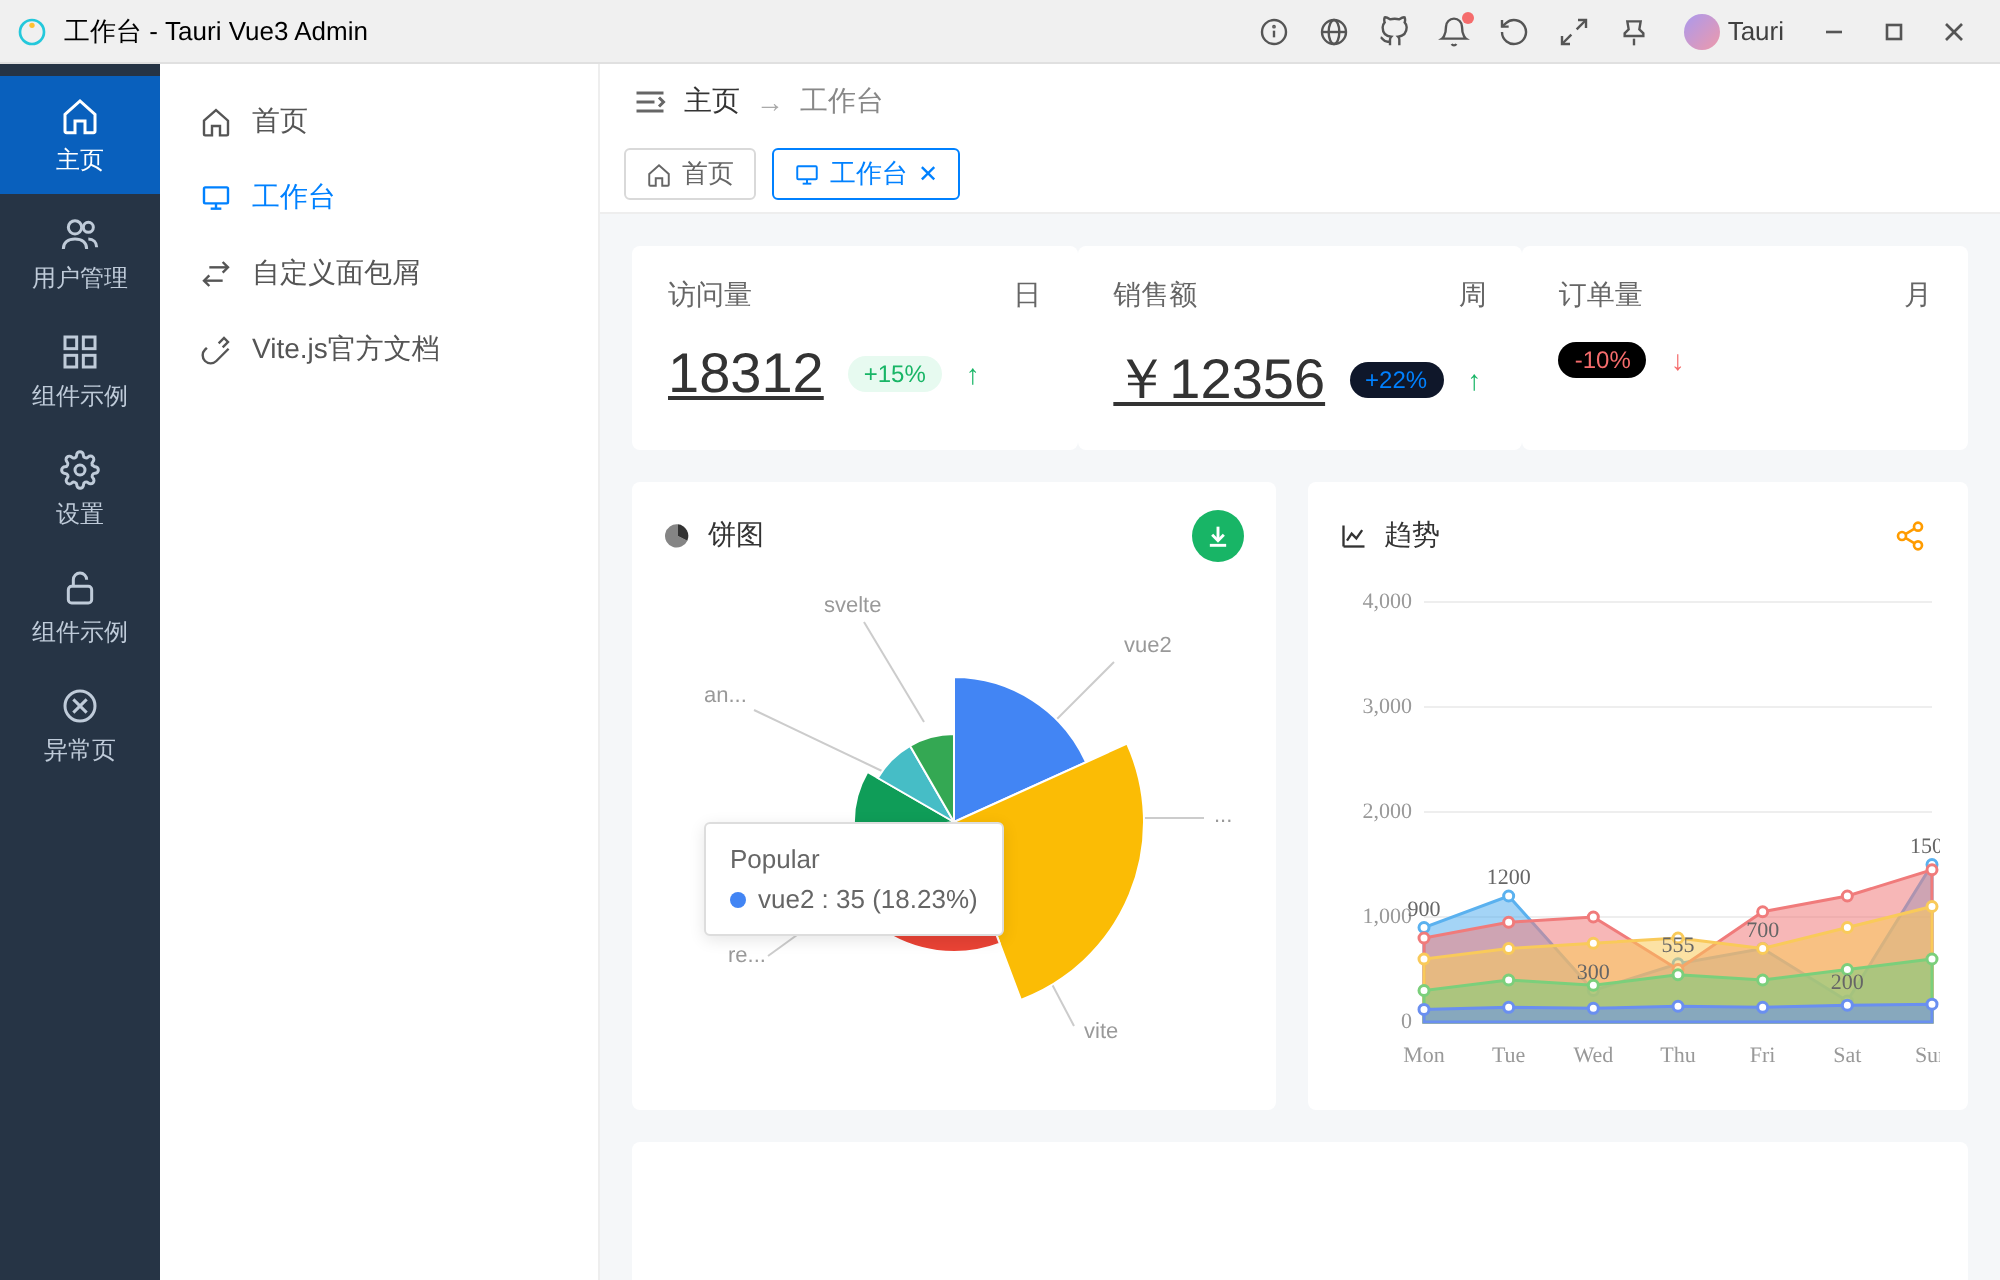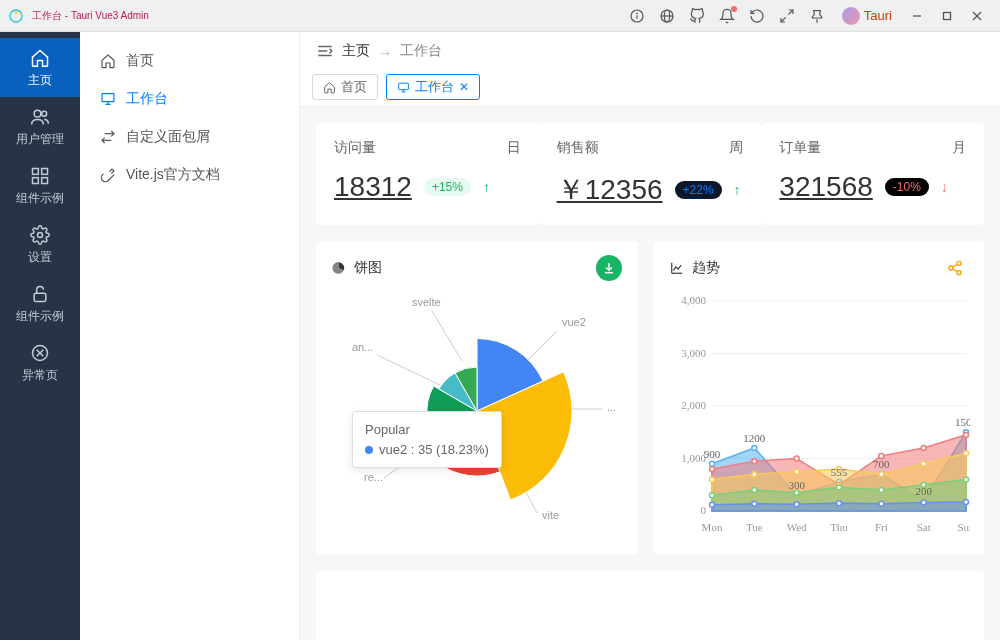--- a/index.html
+++ b/index.html
@@ -2,25 +2,25 @@
 <html><head>
 <meta charset="utf-8">
 <style>
 * { margin: 0; padding: 0; box-sizing: border-box; }
 body { font-family: "Microsoft YaHei", -apple-system, sans-serif; font-size: 14px; color: #333; background: #fff; overflow: hidden; }
 .app { width: 1000px; height: 640px; display: flex; flex-direction: column; }
 
 
 .titlebar { height: 32px; background: #f0f0f0; display: flex; align-items: center; padding: 0 8px; border-bottom: 1px solid #e0e0e0; }
 .titlebar .logo { width: 16px; height: 16px; margin-right: 8px; }
-.titlebar .title { flex: 0 0 auto; font-size: 10px; color: #be185d; }
+.titlebar .title { flex: 0 0 auto; font-size: 13px; color: #000000; }
 .titlebar .spacer { flex: 1; }
 .titlebar .tb-icon { width: 30px; height: 32px; display: flex; align-items: center; justify-content: center; color: #555; cursor: pointer; position: relative; }
 .titlebar .avatar { width: 18px; height: 18px; border-radius: 50%; background: linear-gradient(135deg,#a9e,#e9a); margin-right: 4px; }
-.titlebar .user { display: flex; align-items: center; font-size: 13px; color: #c2410c; padding: 0 10px; cursor: pointer; }
+.titlebar .user { display: flex; align-items: center; font-size: 13px; color: #404040; padding: 0 10px; cursor: pointer; }
 .titlebar .bell-dot { position: absolute; top: 6px; right: 5px; width: 6px; height: 6px; background: #f56c6c; border-radius: 50%; }
 
 
 .main { flex: 1; display: flex; overflow: hidden; }
 
 
 .sidebar-dark { width: 80px; background: #263445; color: #fff; display: flex; flex-direction: column; align-items: center; padding-top: 6px; }
 .sidebar-dark .item { width: 100%; padding: 10px 0 8px 0; text-align: center; cursor: pointer; font-size: 12px; color: #bfcbd9; }
 .sidebar-dark .item.active { background: #0960bd; color: #fff; }
 .sidebar-dark .item .ic { display: block; margin: 0 auto 4px; width: 20px; height: 20px; }
@@ -301,21 +301,20 @@
     <div class="s-row">
       <span class="s-value">￥12356</span>
       <span class="badge blue">+22%</span>
       <span class="arrow up">↑</span>
     </div>
   </div>
             <div class="stat-card">
     <div class="s-title">订单量</div>
     <div class="s-unit">月</div>
     <div class="s-row">
-      <span class="s-value">321568</span>
       <span class="badge red">-10%</span>
       <span class="arrow down">↓</span>
     </div>
   </div>
           </div>
 
         <div class="chart-row">
           <div class="chart-card left">
             <div class="c-head">
               <span class="c-title">

